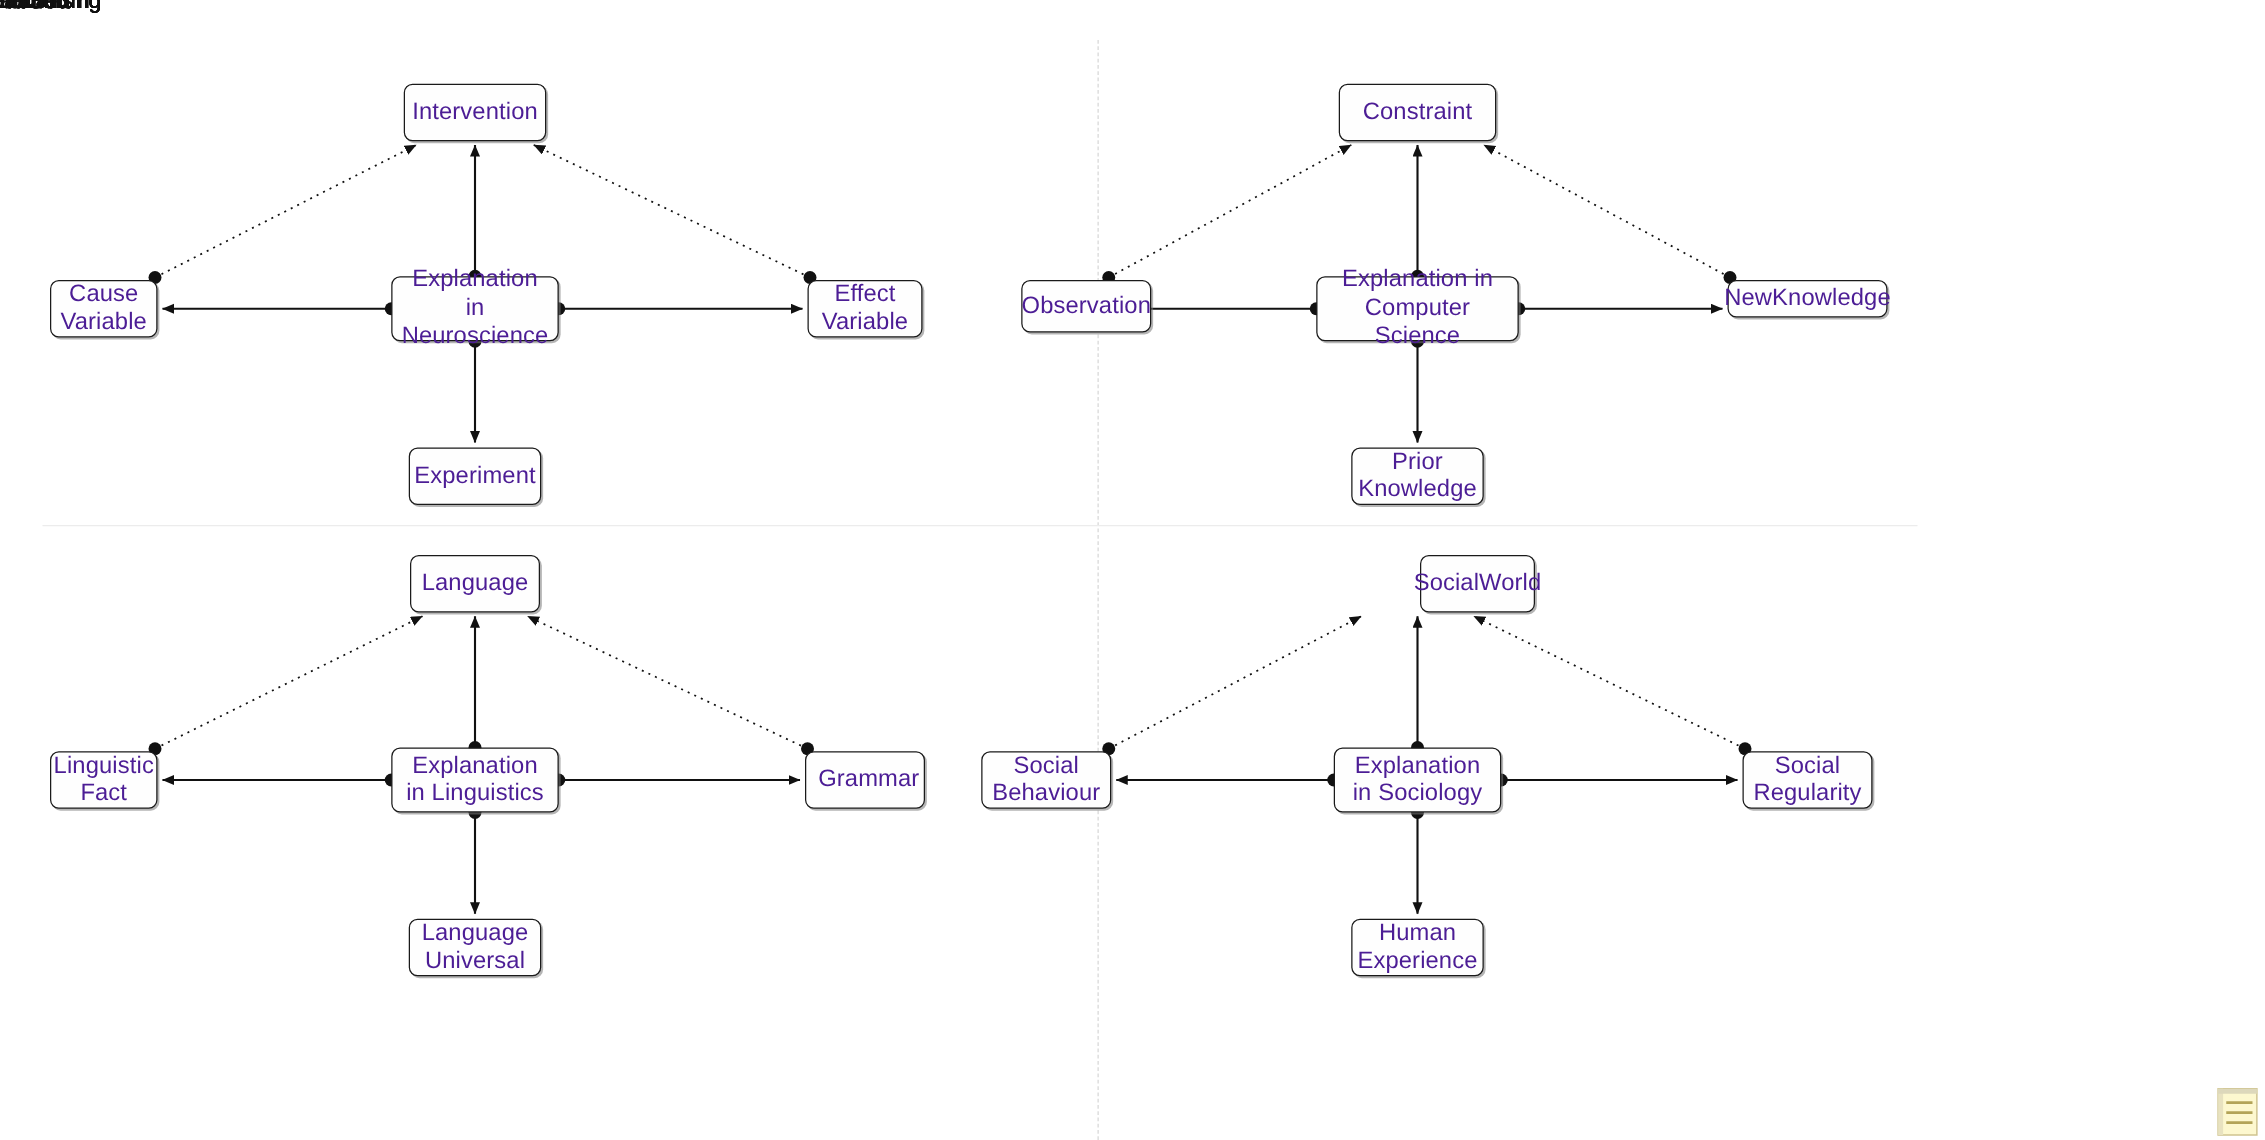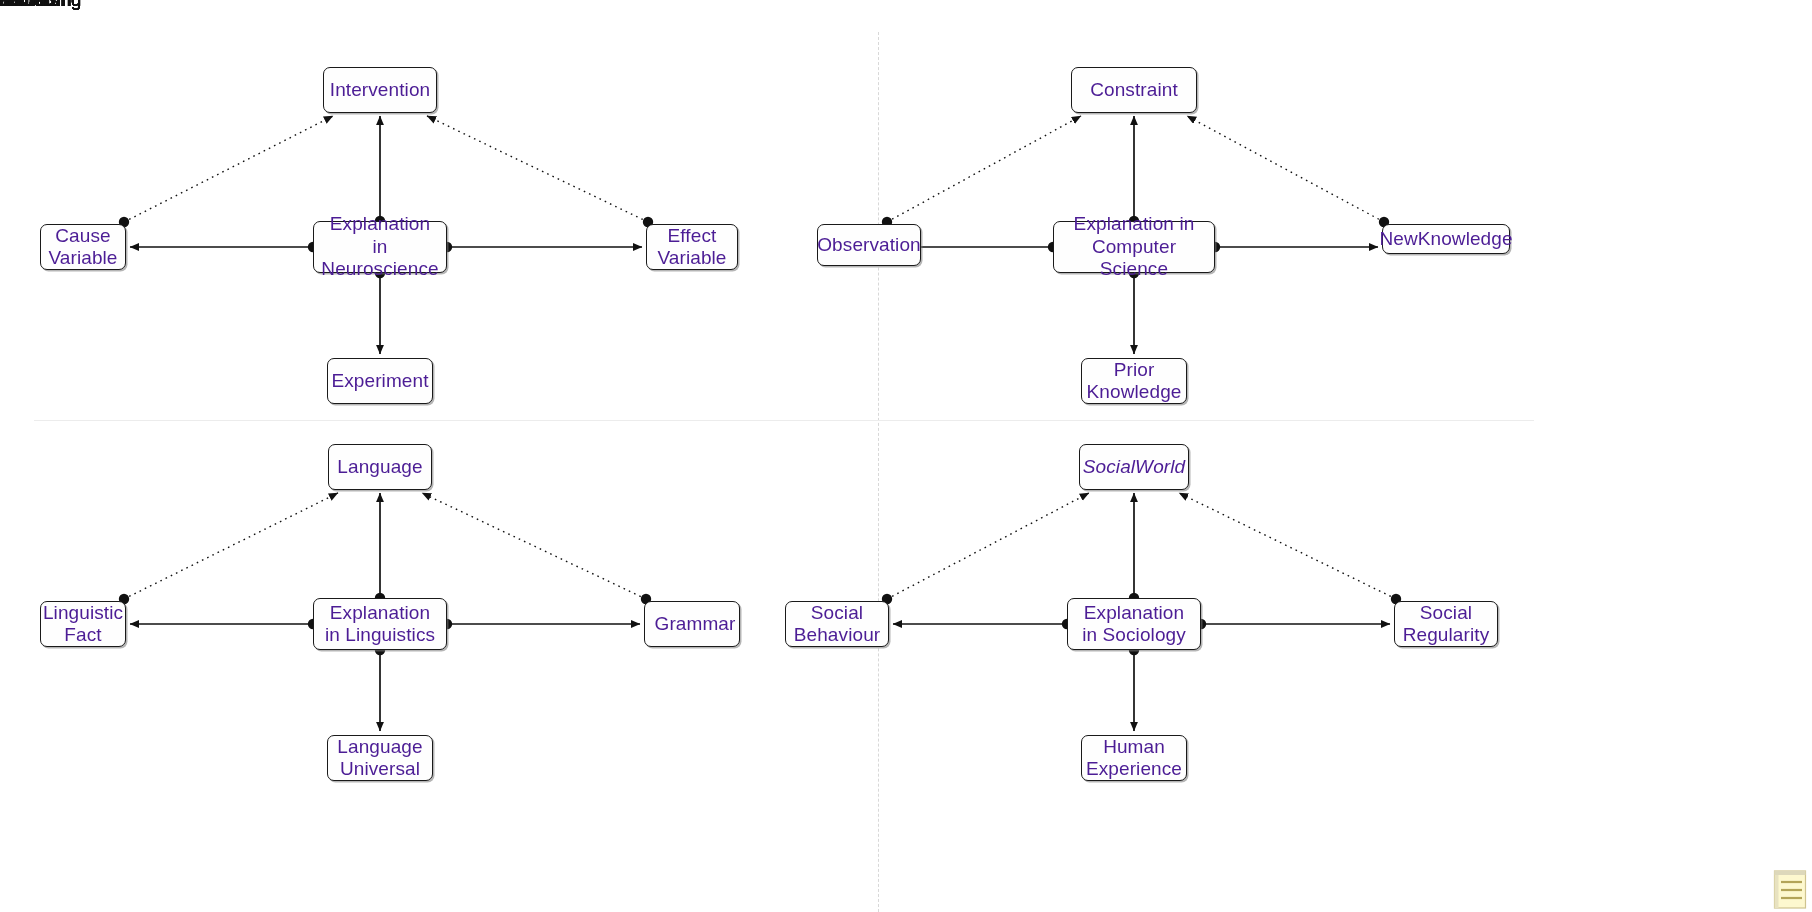--- a/index.html
+++ b/index.html
@@ -172,21 +172,21 @@
 Fact</div>
       <div class="node-box" style="left: 644px; top: 601px; width: 96px; height: 46px; padding-left: 12px;">Grammar</div>
       <div class="node-box" style="left: 327px; top: 735px; width: 106px; height: 46px;">Language
 Universal</div>
       <div class="edge-label">hasCondition</div>
       <div class="edge-label">situation:hasSetting</div>
       <div class="edge-label">situation:hasSetting</div>
       <div class="edge-label">hasExplanans</div>
       <div class="edge-label">hasExplanandum</div>
       <div class="edge-label">isBasedOn</div>
-      <div class="node-box" style="left: 1079px; top: 444px; width: 110px; height: 46px; font-style: italic;">SocialWorld</div>
+      <div class="node-box" style="left: 1136px; top: 444px; width: 92px; height: 46px;">SocialWorld</div>
       <div class="node-box" style="left: 1067px; top: 598px; width: 134px; height: 52px;">Explanation
 in Sociology</div>
       <div class="node-box" style="left: 785px; top: 601px; width: 104px; height: 46px;">Social
 Behaviour</div>
       <div class="node-box" style="left: 1394px; top: 601px; width: 104px; height: 46px;">Social
 Regularity</div>
       <div class="node-box" style="left: 1081px; top: 735px; width: 106px; height: 46px;">Human
 Experience</div>
       <div class="edge-label">hasCondition</div>
       <div class="edge-label">situation:hasSetting</div>

